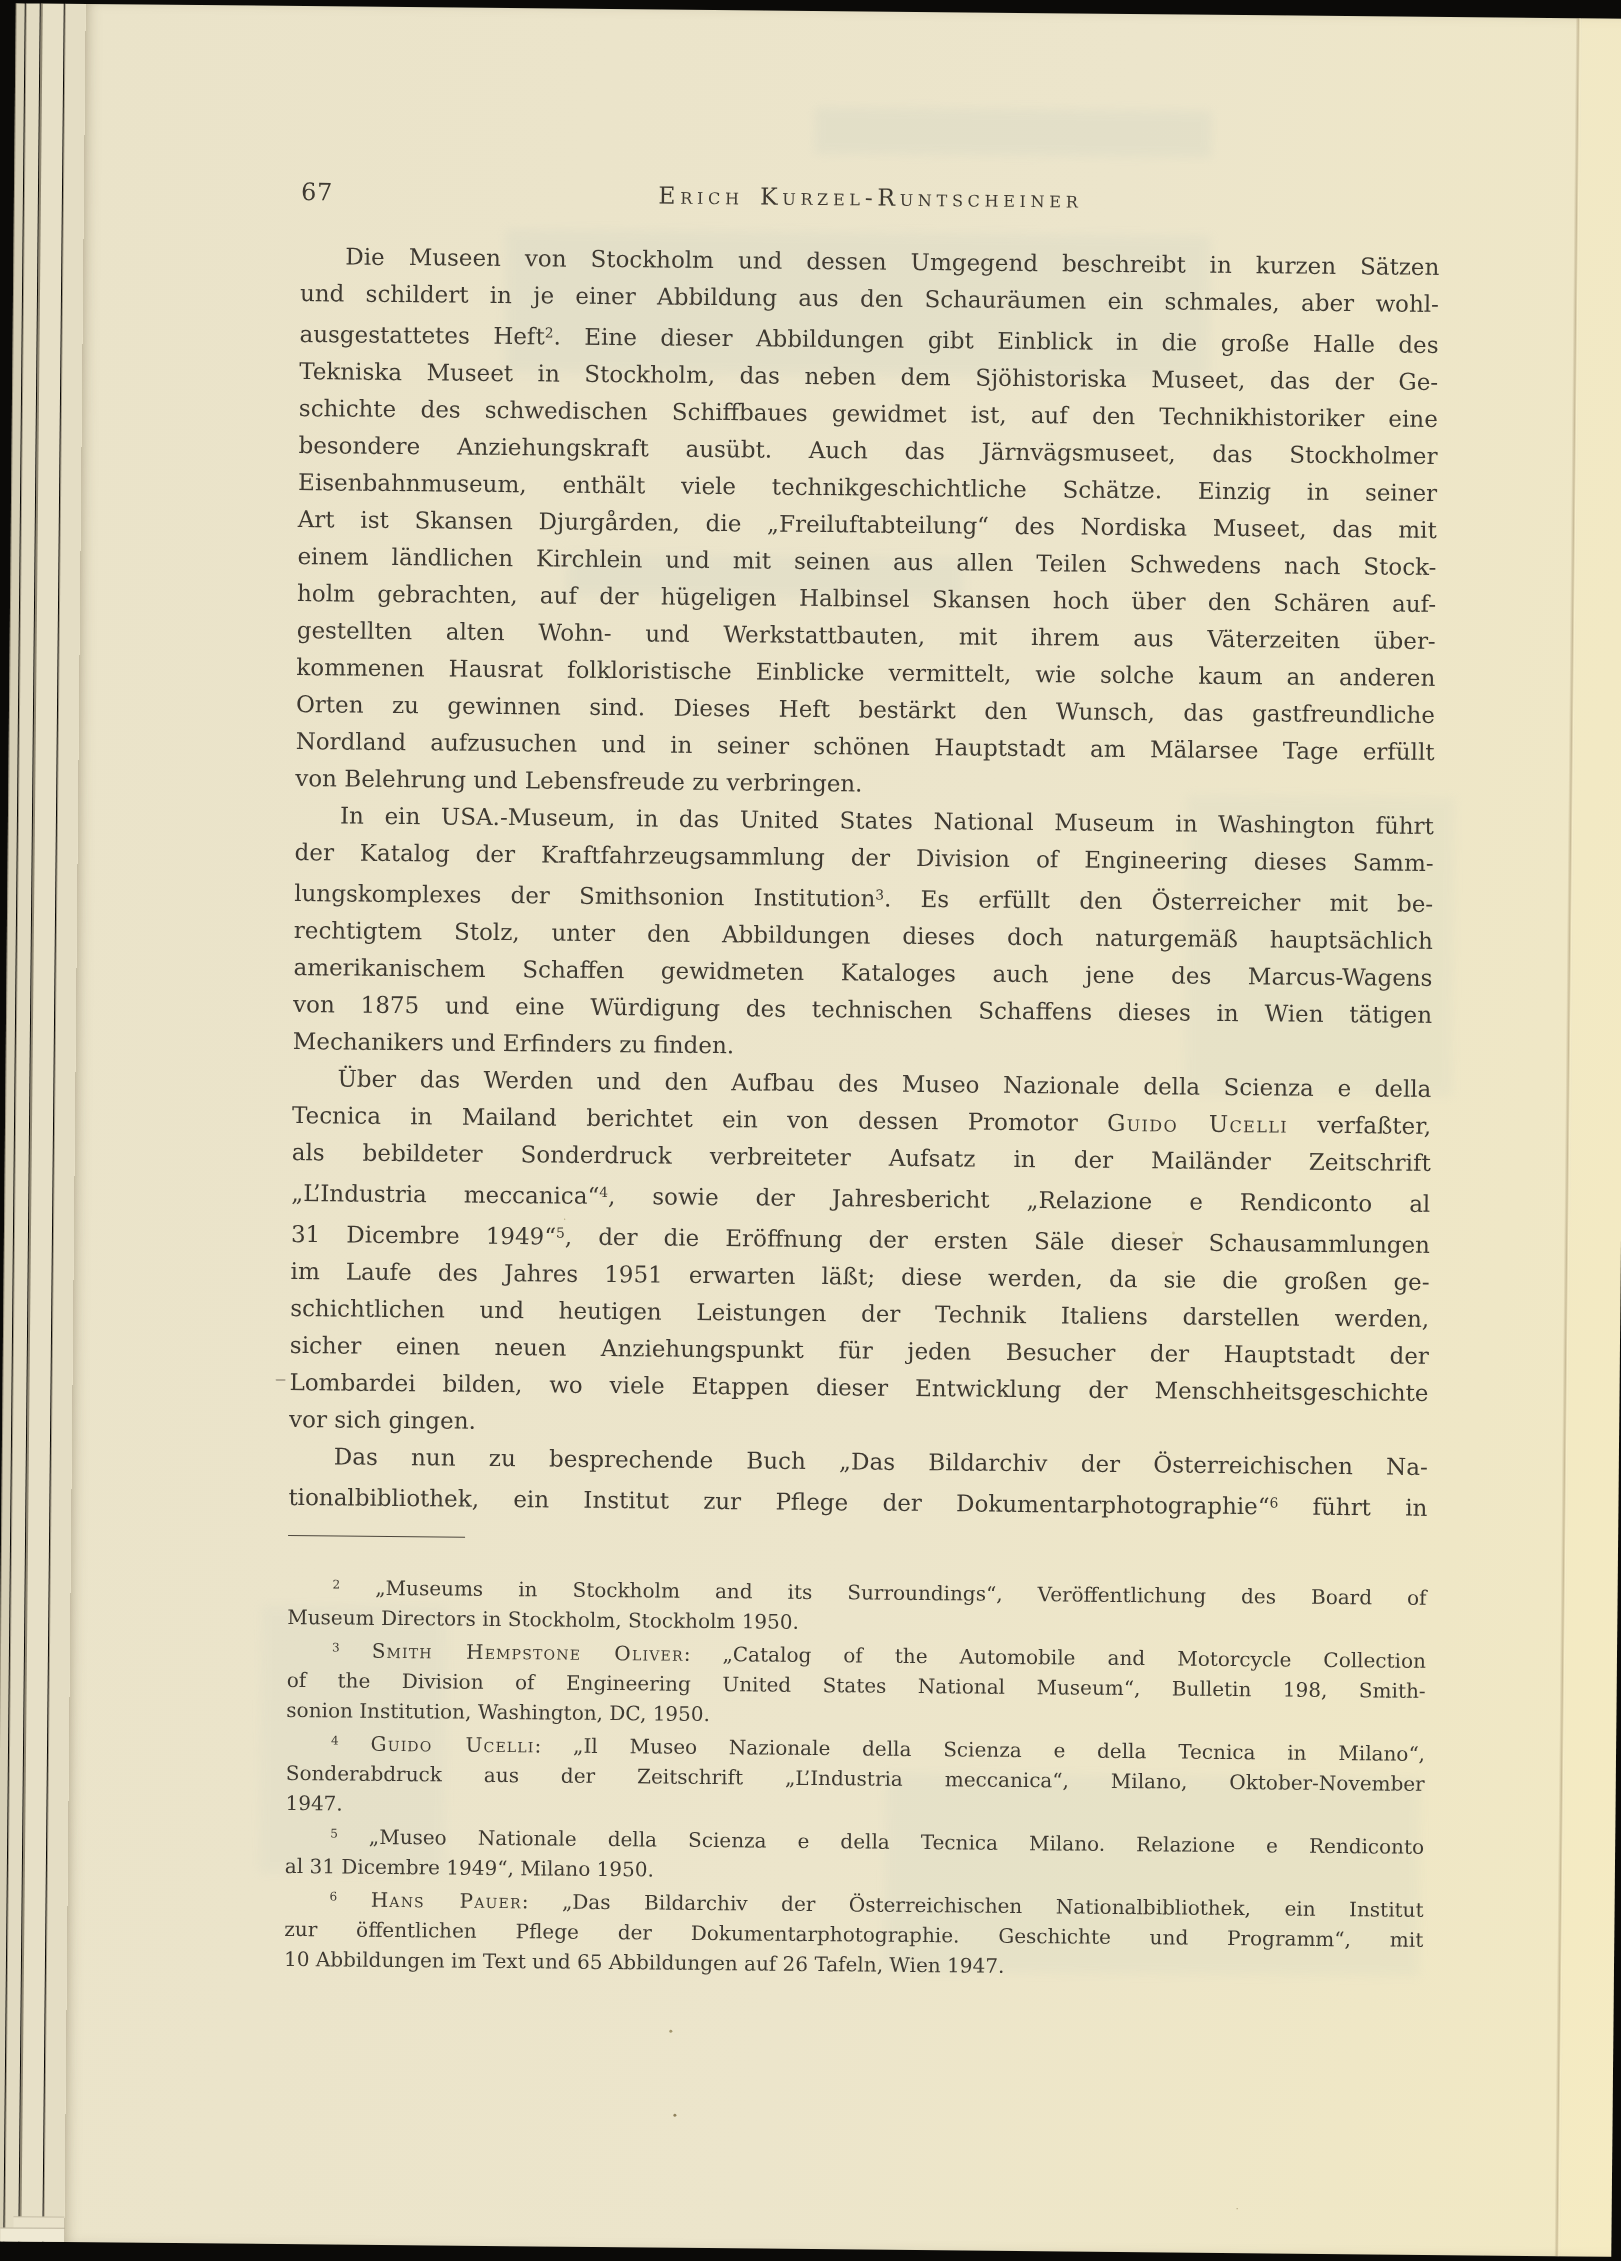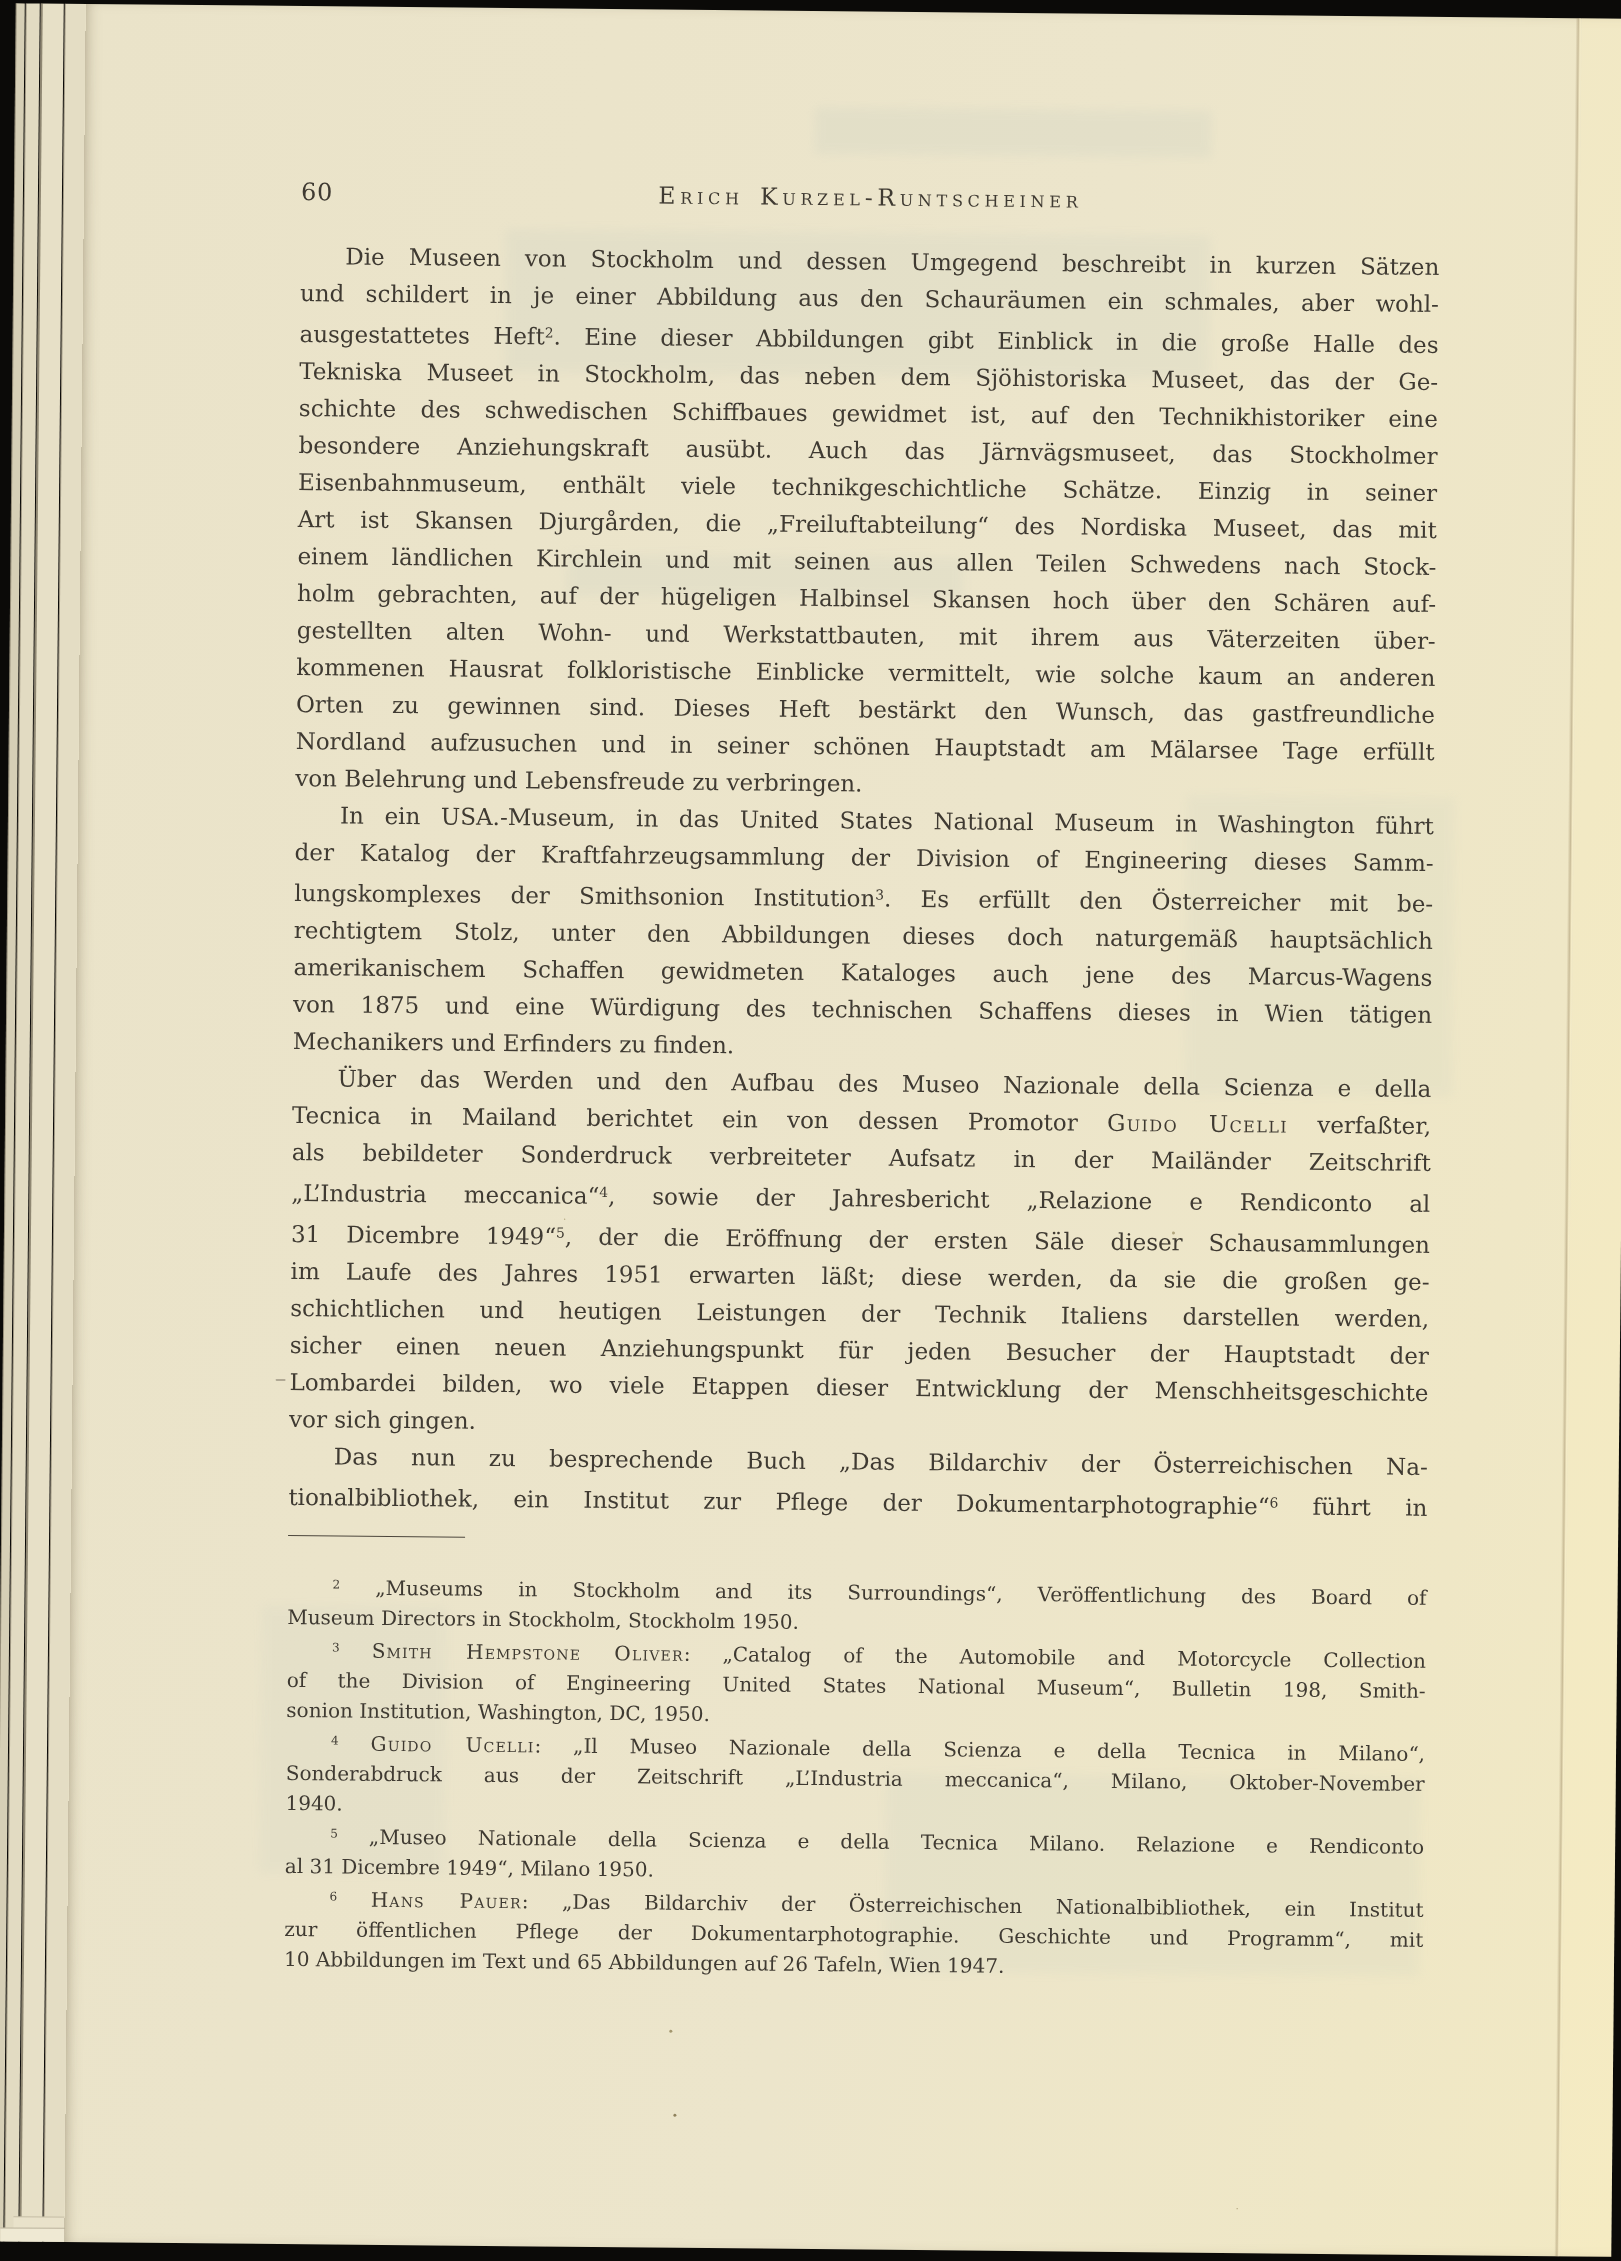--- a/index.html
+++ b/index.html
@@ -74,21 +74,21 @@
     <div class="ghost g1"></div>
     <div class="ghost g2"></div>
     <div class="ghost g3"></div>
     <div class="ghost g4"></div>
     <div class="ghost g5"></div>
     <div class="ghost g6"></div>
     <div class="dust"></div>
     <div class="margin-mark"></div>
 
     <div class="page-header">
-      <span class="pagenum">60</span>
+      <span class="pagenum">67</span>
       <span class="running-header">Erich Kurzel-Runtscheiner</span>
     </div>
 
     <div class="body-text">
       <div class="para">
           <div class="tline ind"><span>Die Museen von Stockholm und dessen Umgegend beschreibt in kurzen Sätzen</span></div>
           <div class="tline"><span>und schildert in je einer Abbildung aus den Schauräumen ein schmales, aber wohl-</span></div>
           <div class="tline"><span>ausgestattetes Heft</span><span class="sup">2</span><span>. Eine dieser Abbildungen gibt Einblick in die große Halle des</span></div>
           <div class="tline"><span>Tekniska Museet in Stockholm, das neben dem Sjöhistoriska Museet, das der Ge-</span></div>
           <div class="tline"><span>schichte des schwedischen Schiffbaues gewidmet ist, auf den Technikhistoriker eine</span></div>
@@ -138,21 +138,21 @@
           <div class="tline short"><span>Museum Directors in Stockholm, Stockholm 1950.</span></div>
         </div>
       <div class="para">
           <div class="tline ind"><span class="sup">3</span><span> </span><span class="sc">Smith Hempstone Oliver</span><span>: „Catalog of the Automobile and Motorcycle Collection</span></div>
           <div class="tline"><span>of the Division of Engineering United States National Museum“, Bulletin 198, Smith-</span></div>
           <div class="tline short"><span>sonion Institution, Washington, DC, 1950.</span></div>
         </div>
       <div class="para">
           <div class="tline ind"><span class="sup">4</span><span> </span><span class="sc">Guido Ucelli</span><span>: „Il Museo Nazionale della Scienza e della Tecnica in Milano“,</span></div>
           <div class="tline"><span>Sonderabdruck aus der Zeitschrift „L’Industria meccanica“, Milano, Oktober-November</span></div>
-          <div class="tline short"><span>1940.</span></div>
+          <div class="tline short"><span>1947.</span></div>
         </div>
       <div class="para">
           <div class="tline ind"><span class="sup">5</span><span> „Museo Nationale della Scienza e della Tecnica Milano. Relazione e Rendiconto</span></div>
           <div class="tline short"><span>al 31 Dicembre 1949“, Milano 1950.</span></div>
         </div>
       <div class="para">
           <div class="tline ind"><span class="sup">6</span><span> </span><span class="sc">Hans Pauer</span><span>: „Das Bildarchiv der Österreichischen Nationalbibliothek, ein Institut</span></div>
           <div class="tline"><span>zur öffentlichen Pflege der Dokumentarphotographie. Geschichte und Programm“, mit</span></div>
           <div class="tline short"><span>10 Abbildungen im Text und 65 Abbildungen auf 26 Tafeln, Wien 1947.</span></div>
         </div>

